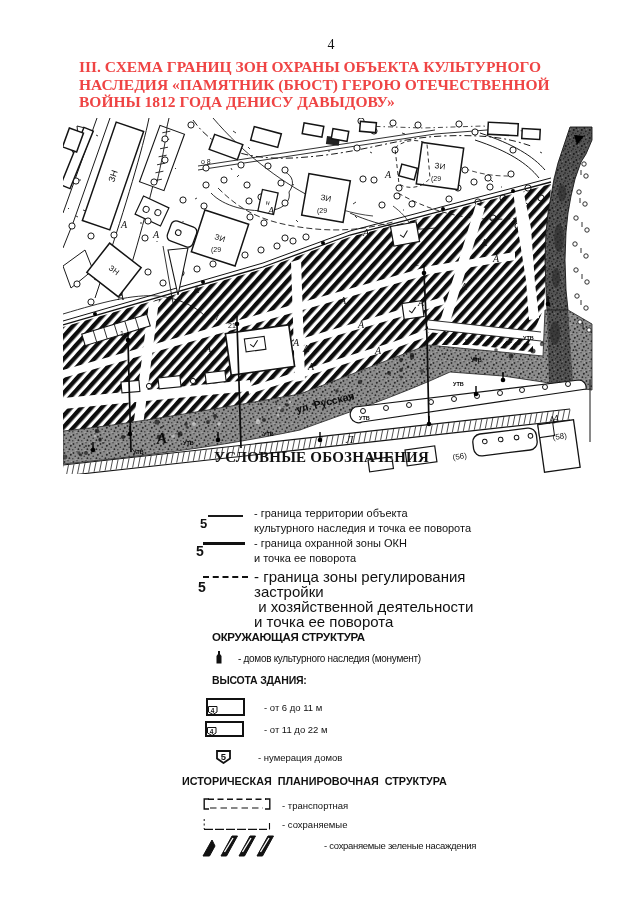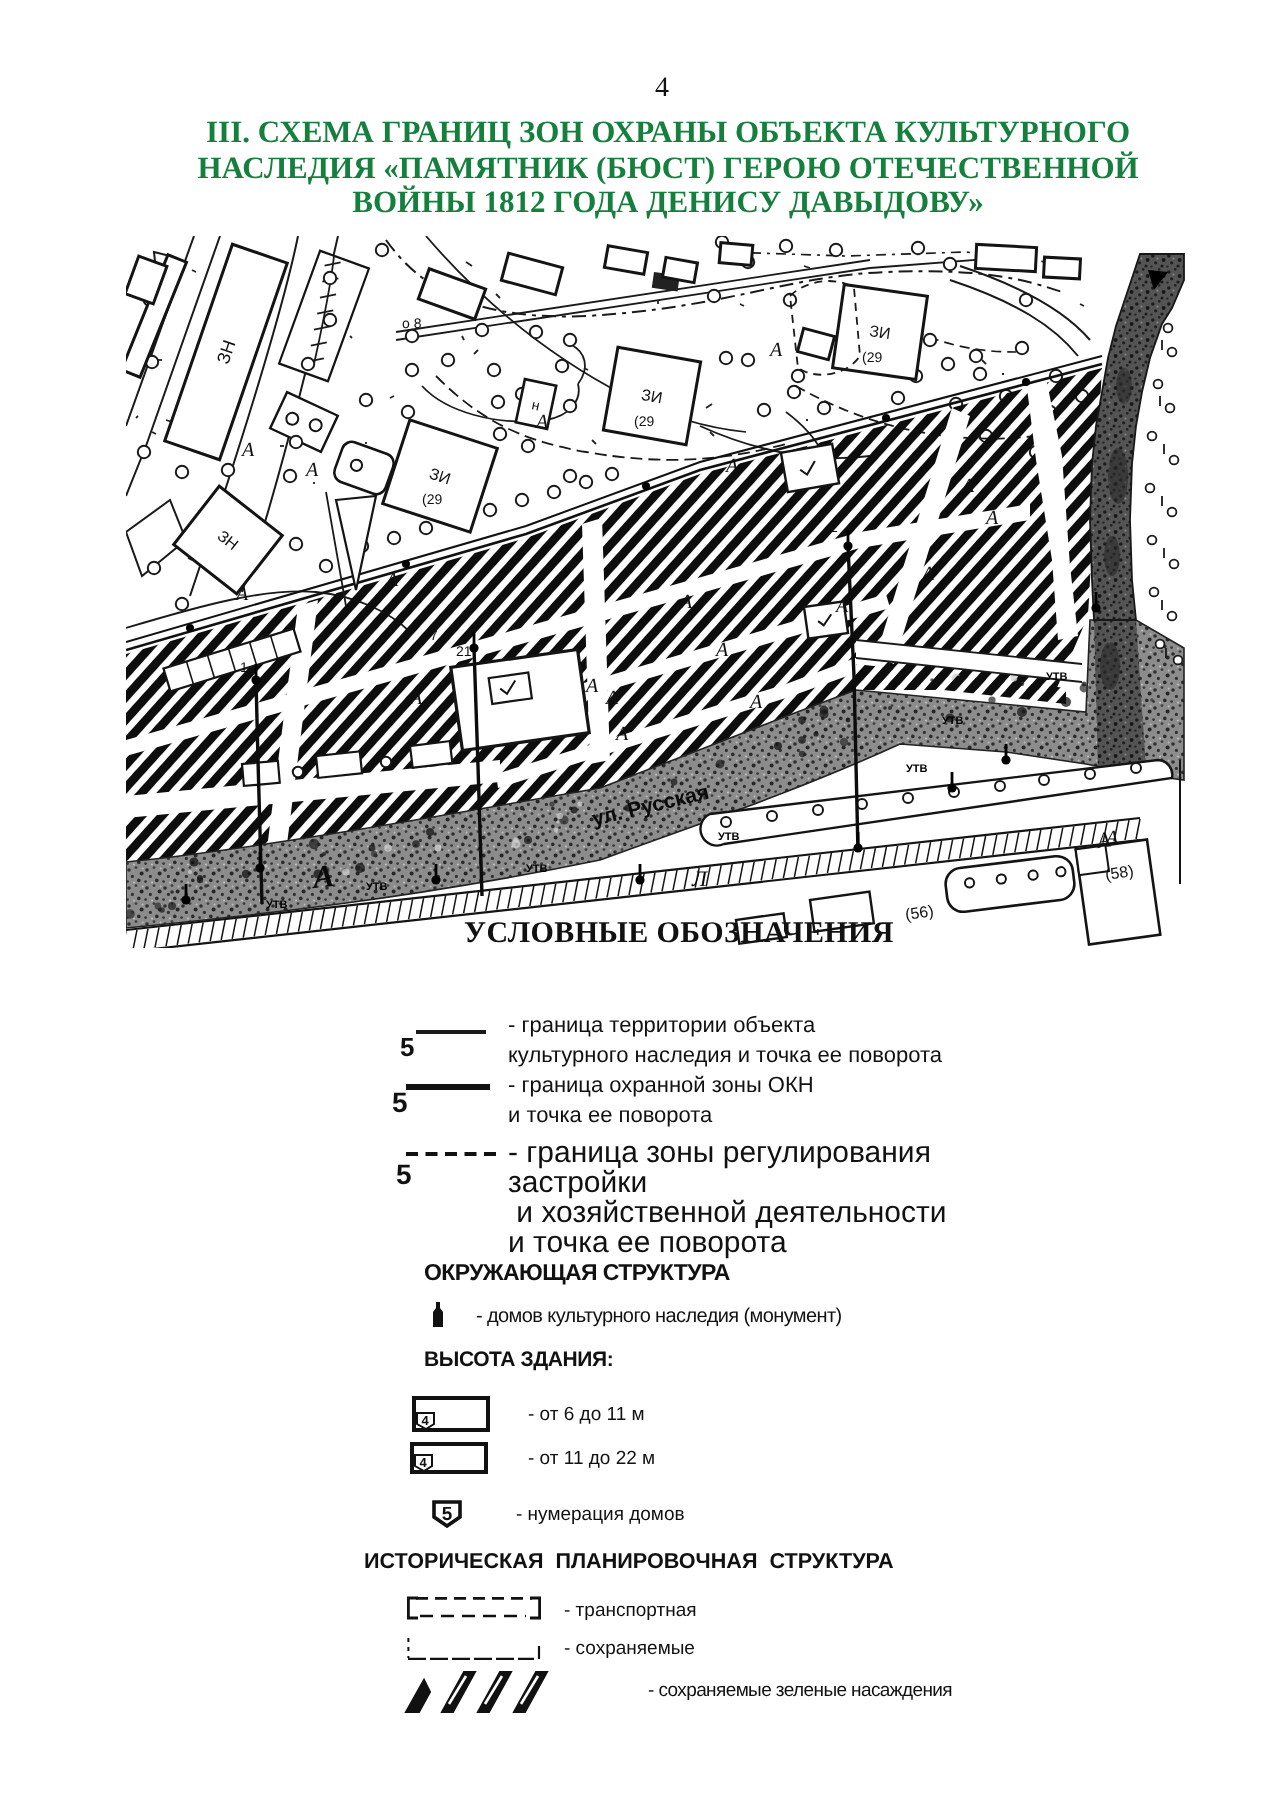--- a/index.html
+++ b/index.html
@@ -1,21 +1,21 @@
 <!DOCTYPE html>
 <html><head><meta charset="utf-8">
 <style>
 html,body{margin:0;padding:0;width:635px;height:905px;background:#ffffff;overflow:hidden;}
 *{box-sizing:border-box;}
 </style></head>
 <body>
 
 <div style="position:absolute;left:0;top:37px;width:662px;text-align:center;font-family:'Liberation Serif',serif;font-size:14px;color:#111;">4</div>
 
-<div style="position:absolute;left:79px;top:58px;width:510px;text-align:center;font-family:'Liberation Serif',serif;font-weight:bold;font-size:15.5px;line-height:17.6px;color:#15803d;">III. СХЕМА ГРАНИЦ ЗОН ОХРАНЫ ОБЪЕКТА КУЛЬТУРНОГО<br>НАСЛЕДИЯ «ПАМЯТНИК (БЮСТ) ГЕРОЮ ОТЕЧЕСТВЕННОЙ<br>ВОЙНЫ 1812 ГОДА ДЕНИСУ ДАВЫДОВУ»</div>
+<div style="position:absolute;left:79px;top:58px;width:510px;text-align:left;font-family:'Liberation Serif',serif;font-weight:bold;font-size:15.5px;line-height:17.6px;color:#ef4444;">III. СХЕМА ГРАНИЦ ЗОН ОХРАНЫ ОБЪЕКТА КУЛЬТУРНОГО<br>НАСЛЕДИЯ «ПАМЯТНИК (БЮСТ) ГЕРОЮ ОТЕЧЕСТВЕННОЙ<br>ВОЙНЫ 1812 ГОДА ДЕНИСУ ДАВЫДОВУ»</div>
 
 <svg style="position:absolute;left:63px;top:118px;" width="530" height="356" viewBox="0 0 530 356">
 <defs>
 <pattern id="hatch" width="7.6" height="7.6" patternUnits="userSpaceOnUse" patternTransform="rotate(42)">
   <rect x="0" y="0" width="4.3" height="7.6" fill="#0d0d0d"></rect>
 </pattern>
 <pattern id="speck" width="9" height="9" patternUnits="userSpaceOnUse">
   <rect width="9" height="9" fill="#8c8c8c"></rect>
   <circle cx="1.5" cy="2" r="0.9" fill="#2e2e2e"></circle>
         <circle cx="5" cy="0.8" r="0.7" fill="#3c3c3c"></circle>
@@ -678,21 +678,21 @@
 <text x="418" y="128">А</text>
 <text x="230" y="228">А</text>
 <text x="295" y="210">А</text>
 <text x="355" y="188">А</text>
 <text x="245" y="252">А</text>
 <text x="312" y="236">А</text>
 <text x="398" y="172">А</text>
 </g>
 </svg>
 
-<div style="position:absolute;left:214px;top:459px;font-family:'Liberation Serif',serif;font-weight:bold;font-size:15px;letter-spacing:0.2px;color:#111;margin-left:18px;">УСЛОВНЫЕ ОБОЗНАЧЕНИЯ</div>
+<div style="position:absolute;left:214px;top:449px;font-family:'Liberation Serif',serif;font-weight:bold;font-size:15px;letter-spacing:0.2px;color:#111;">УСЛОВНЫЕ ОБОЗНАЧЕНИЯ</div>
 
 <div style="position:absolute;left:208px;top:515px;width:35px;height:2px;background:#1a1a1a;"></div>
 
 <div style="position:absolute;left:200px;top:516px;font-family:'Liberation Sans',sans-serif;font-size:13px;font-weight:bold;color:#111;">5</div>
 
 <div style="position:absolute;left:254px;top:506px;width:260px;font-family:'Liberation Sans',sans-serif;font-size:11px;line-height:15px;color:#111;">- граница территории объекта<br>культурного наследия и точка ее поворота</div>
 
 <div style="position:absolute;left:203px;top:542px;width:42px;height:2.5px;background:#111;"></div>
 
 <div style="position:absolute;left:196px;top:543px;font-family:'Liberation Sans',sans-serif;font-size:14px;font-weight:bold;color:#111;">5</div>

